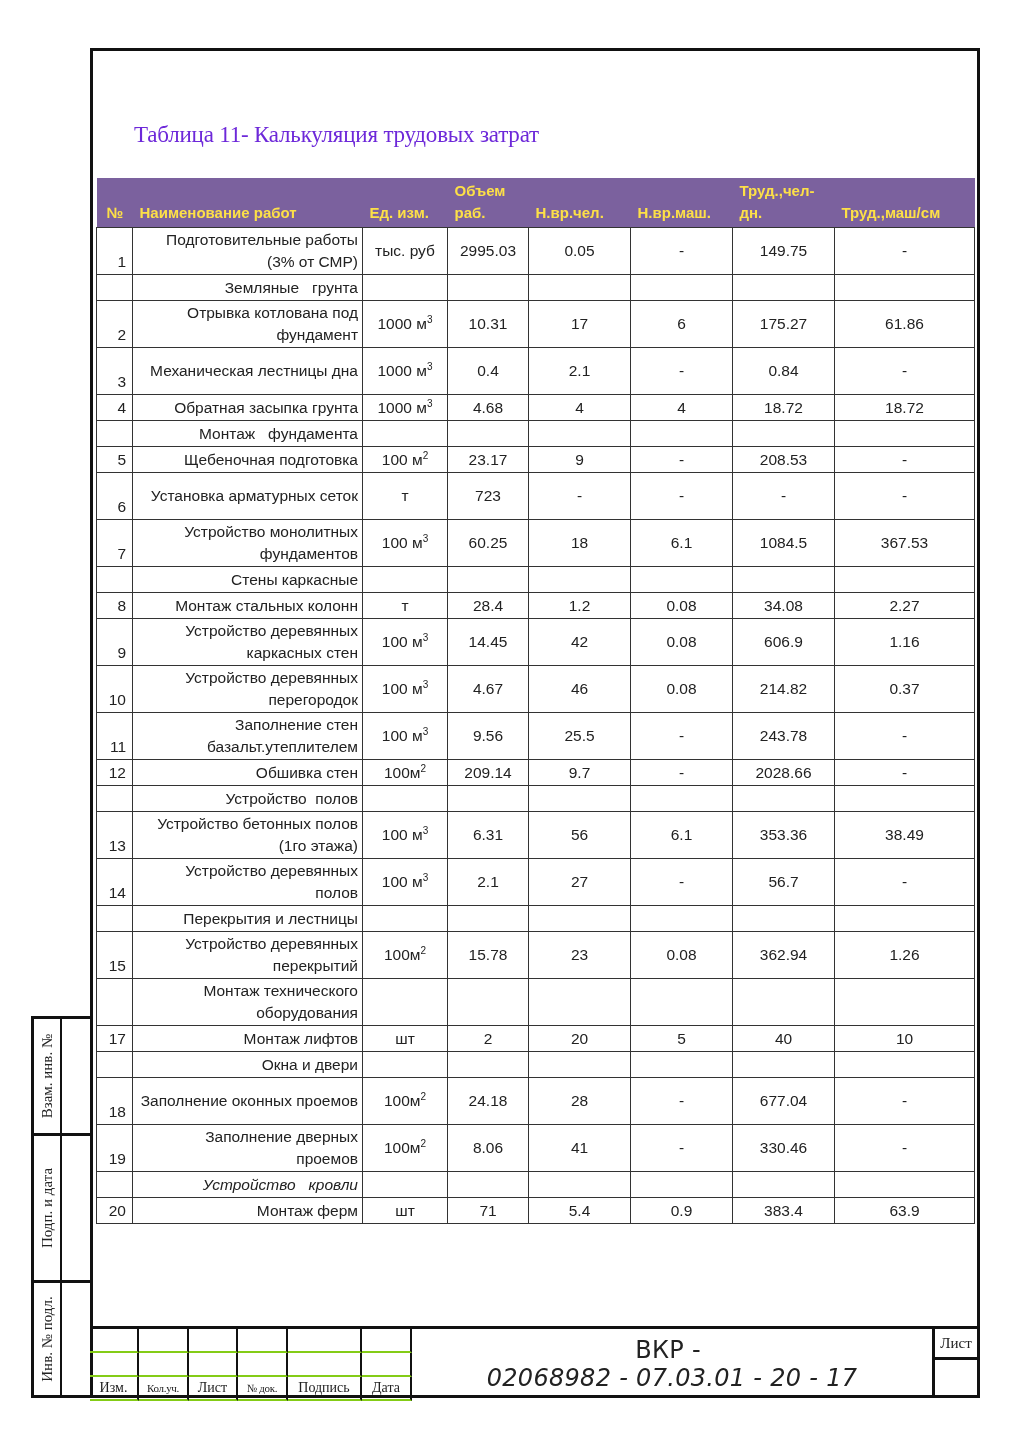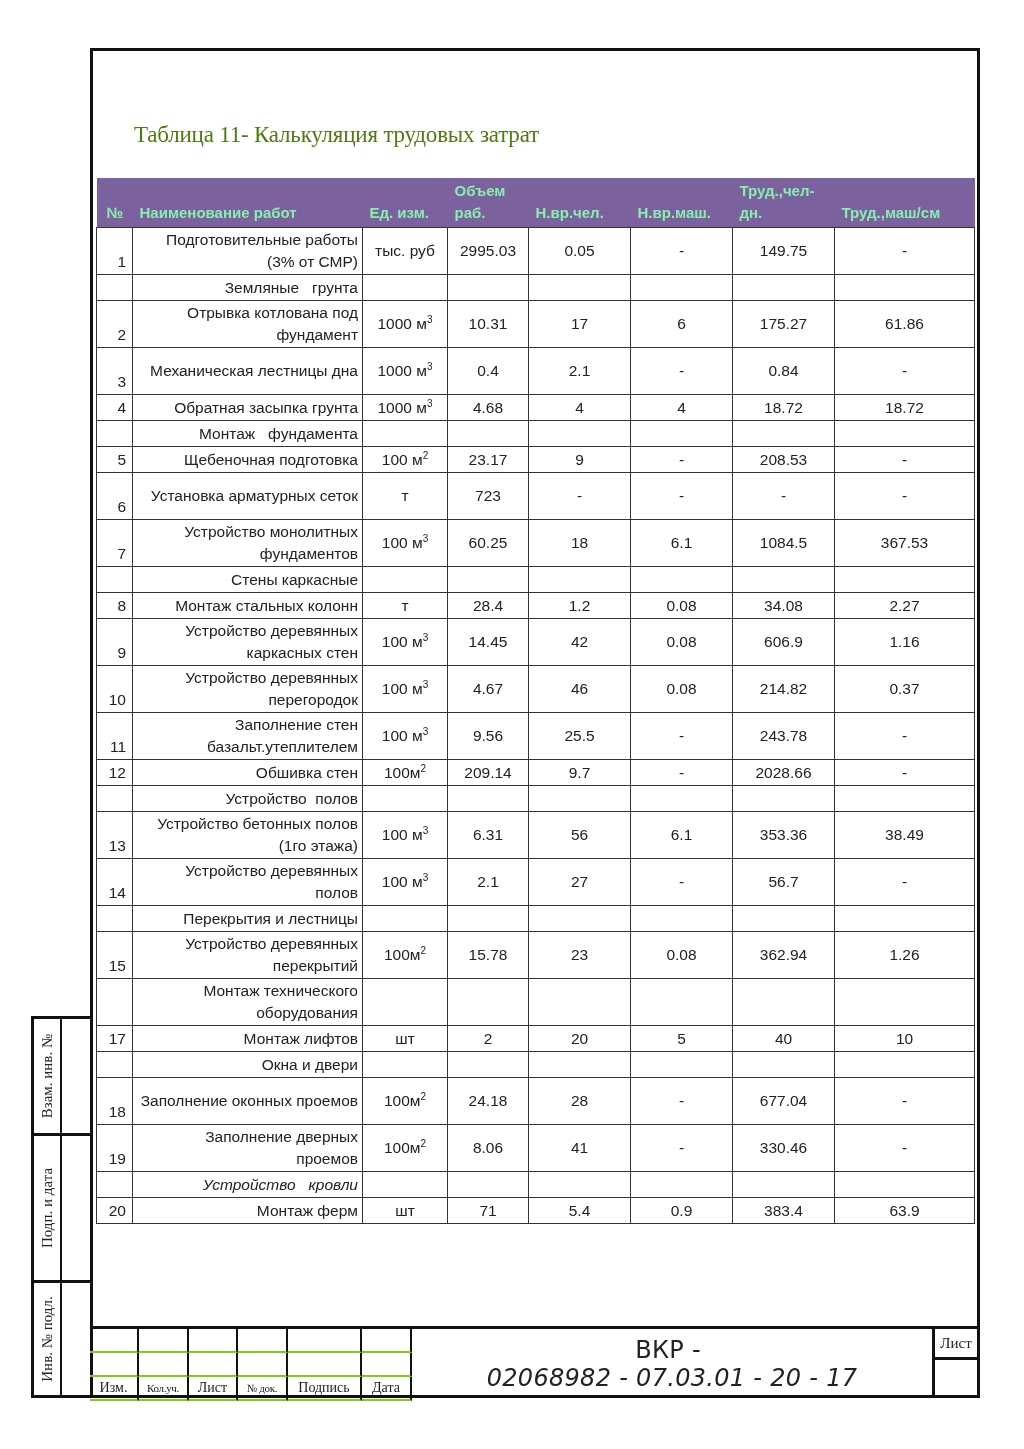--- a/index.html
+++ b/index.html
@@ -1,34 +1,34 @@
 <!DOCTYPE html>
 <html><head>
   <meta charset="utf-8">
   <style>
     html, body { margin: 0; padding: 0; background: #ffffff; }
     body { width: 1024px; height: 1449px; position: relative; overflow: hidden; font-family: "Liberation Sans", sans-serif; color: #1a1a1a; }
 
     
     .frame { position: absolute; left: 90px; top: 48px; width: 890px; height: 1350px; border: 3px solid #111; box-sizing: border-box; }
 
-    .title { position: absolute; left: 134px; top: 122px; font-family: "Liberation Serif", serif; font-size: 23px; color: #4d7c0f; letter-spacing: -0.2px; }
+    .title { position: absolute; left: 134px; top: 122px; font-family: "Liberation Serif", serif; font-size: 23px; color: #6d28d9; letter-spacing: -0.2px; }
 
     
     table.labor { position: absolute; left: 96px; top: 178px; width: 878px; border-collapse: collapse; table-layout: fixed; font-family: "Liberation Sans", sans-serif; font-size: 15.5px; color: #222; }
     table.labor col.c-no { width: 36px; }
     table.labor col.c-name { width: 230px; }
     table.labor col.c-unit { width: 85px; }
     table.labor col.c-vol { width: 81px; }
     table.labor col.c-nvc { width: 102px; }
     table.labor col.c-nvm { width: 102px; }
     table.labor col.c-tc { width: 102px; }
     table.labor col.c-tm { width: 140px; }
 
-    table.labor thead th { background: #7b619e; color: #86efac; font-weight: bold; font-size: 15px; text-align: left; vertical-align: bottom; padding: 2px 5px 3px 7px; height: 43px; line-height: 22px; border: none; white-space: nowrap; }
+    table.labor thead th { background: #7b619e; color: #fde047; font-weight: bold; font-size: 15px; text-align: left; vertical-align: bottom; padding: 2px 5px 3px 7px; height: 43px; line-height: 22px; border: none; white-space: nowrap; }
     table.labor thead th.no { padding-left: 10px; }
 
     table.labor td { border: 1.5px solid #333; padding: 0 4px; line-height: 22px; vertical-align: middle; text-align: center; }
     table.labor td.no { text-align: right; vertical-align: bottom; padding-right: 6px; padding-bottom: 1px; }
     table.labor td.name { text-align: right; padding-left: 7px; }
     table.labor tr.row2 td { height: 45px; }
     table.labor tr.row1 td { height: 24px; }
     table.labor tr.section td.name { padding-left: 14px; }
     table.labor tr.section td.name.tight { padding-left: 7px; }
     sup { font-size: 10px; line-height: 0; vertical-align: super; }

